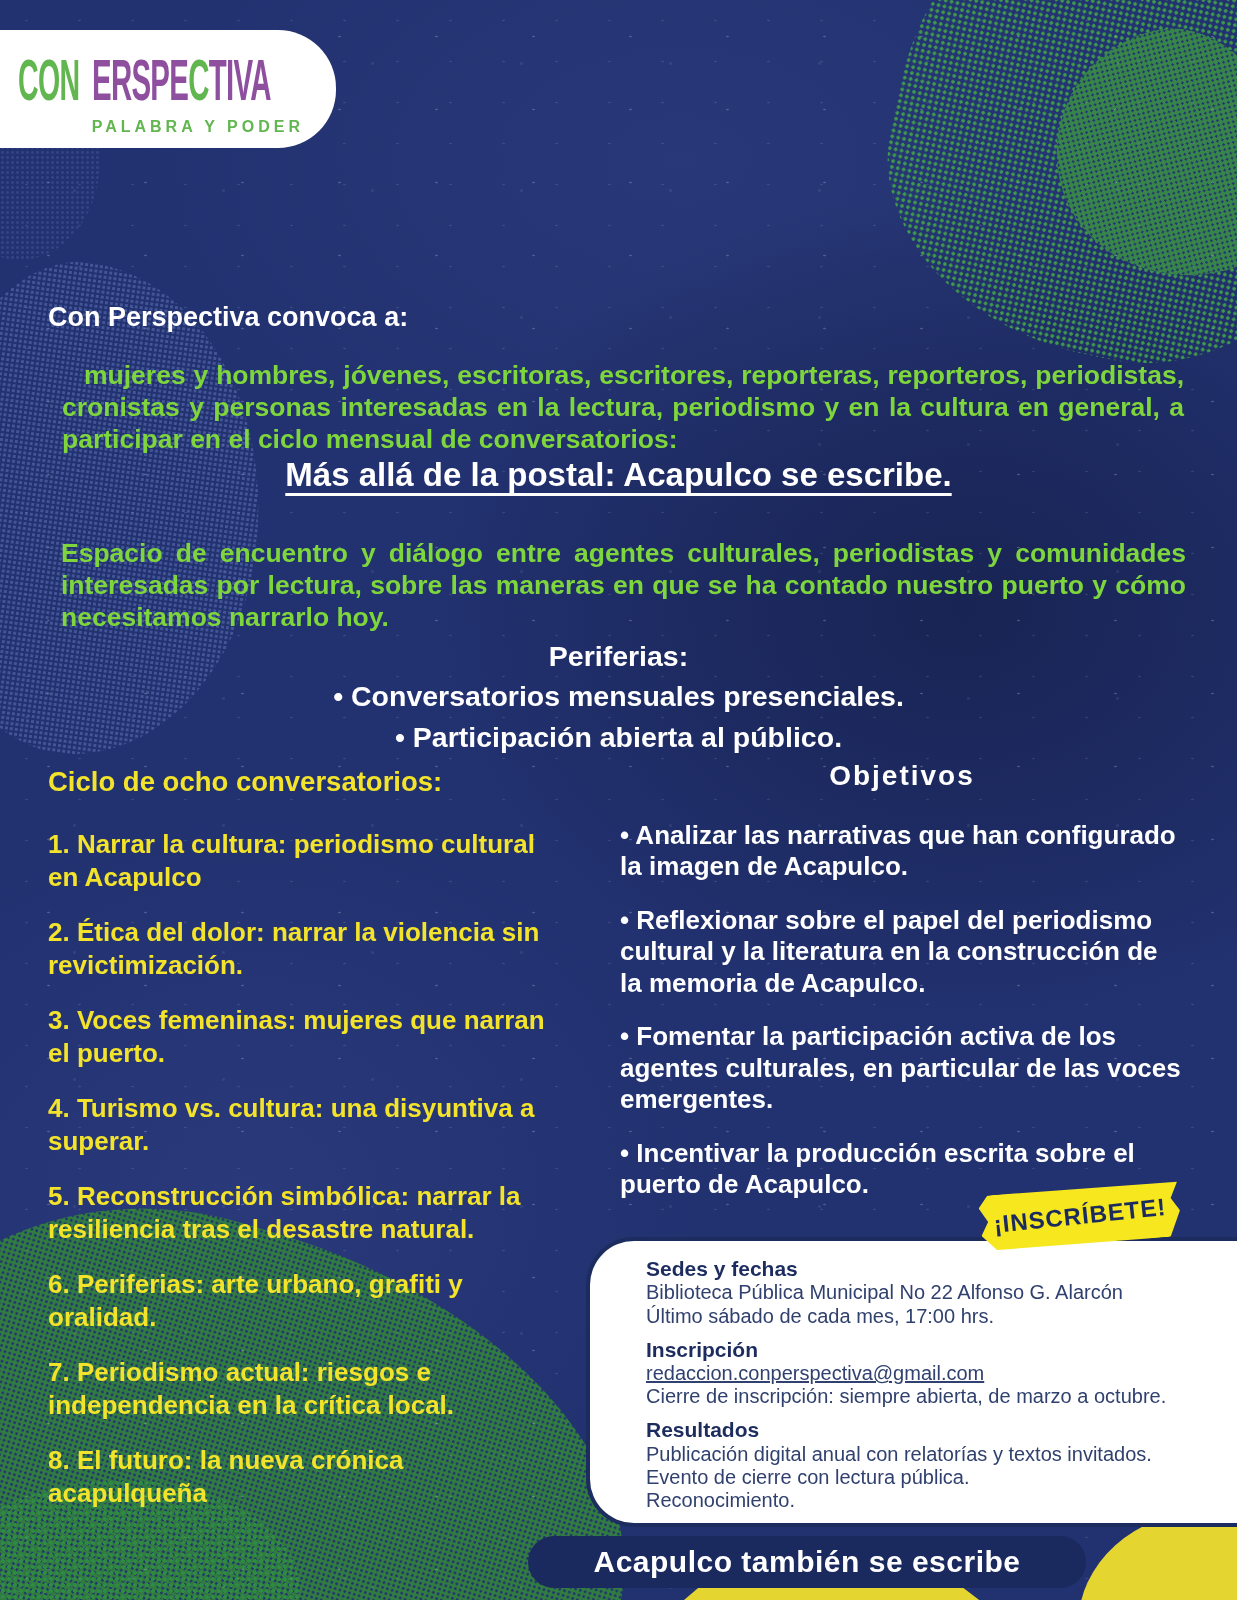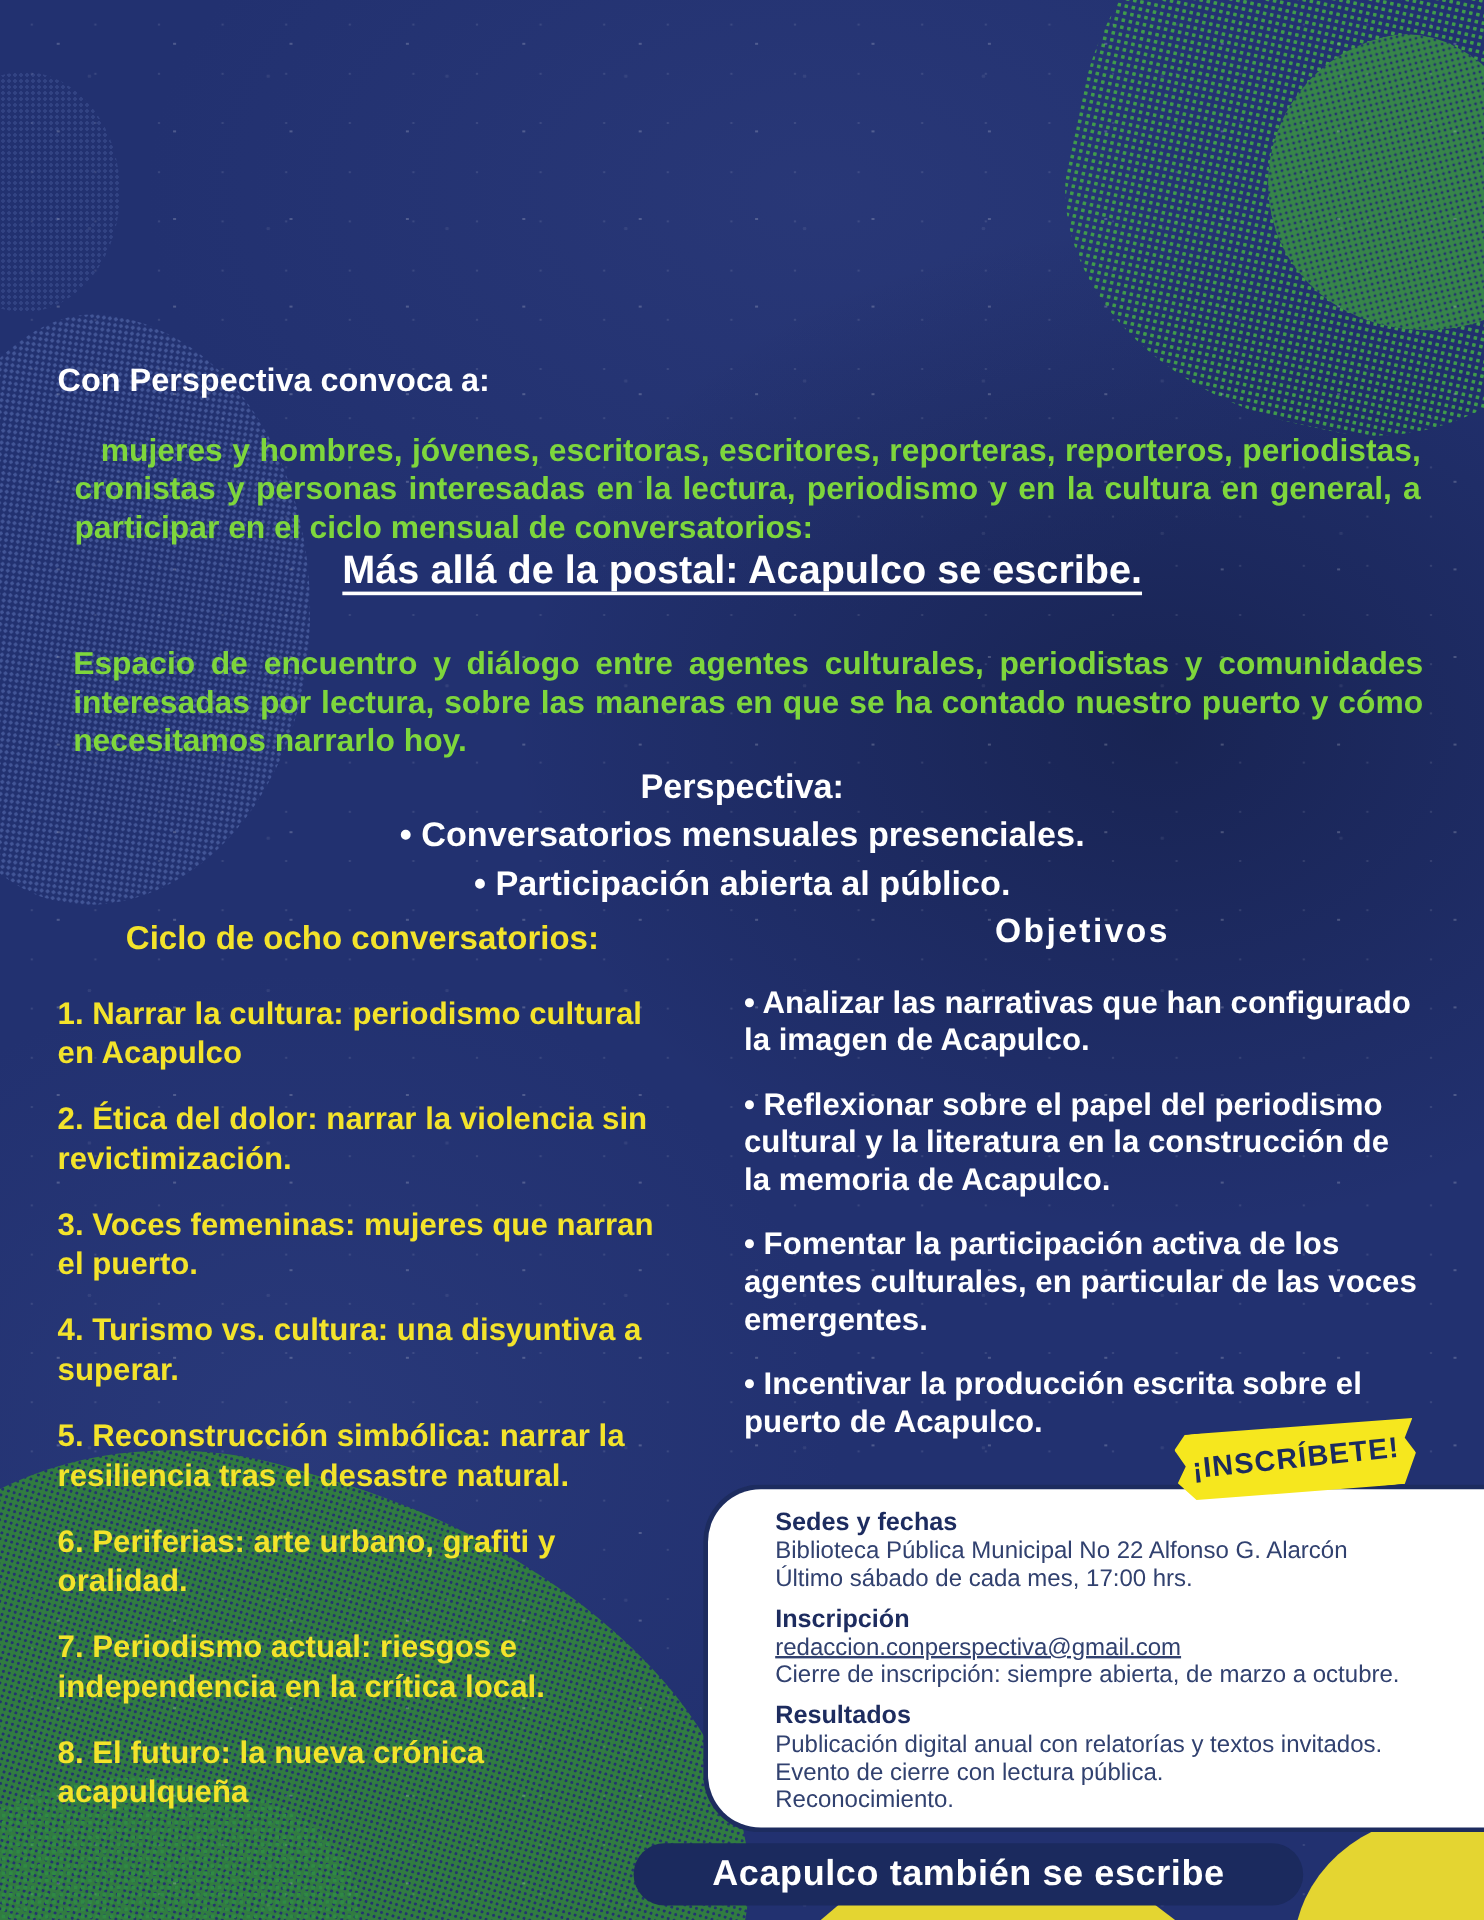--- a/index.html
+++ b/index.html
@@ -73,21 +73,21 @@
     font-size:26.5px;line-height:1.2;text-align:justify;}
   .p1{top:344px;left:46px;width:1122px;text-indent:22px;}
   .p2{top:522px;left:45px;width:1125px;}
   .series-title{position:absolute;top:456px;left:0;width:100%;z-index:2;text-align:center;
     color:#fff;font-weight:bold;font-size:33px;
     text-decoration:underline;text-decoration-thickness:3px;text-underline-offset:7px;}
   .modalities{position:absolute;top:636px;left:0;width:1237px;z-index:2;text-align:center;
     color:#fff;font-weight:bold;font-size:28.5px;line-height:1.42;}
   
   .col-left{position:absolute;top:766px;left:48px;width:508px;z-index:2;color:#f3e32b;font-weight:bold;}
-  .cycle-heading{font-size:27.5px;margin-bottom:30px;text-align:center;}
+  .cycle-heading{font-size:27.5px;margin-bottom:30px;}
   .cycle-item{font-size:26px;line-height:1.25;margin-bottom:23px;}
   .col-right{position:absolute;top:750px;left:620px;width:564px;z-index:2;color:#fff;font-weight:bold;}
   .obj-heading{font-size:28px;text-align:center;margin-bottom:28px;letter-spacing:2px;margin-top:10px;}
   .obj-item{font-size:26px;line-height:1.21;margin-bottom:22px;}
   
   .ribbon{position:absolute;top:1186px;left:980px;width:200px;height:60px;z-index:5;
     background:#f6e71e;transform:rotate(-6deg);
     display:flex;align-items:center;justify-content:center;
     color:#1c2b5e;font-weight:bold;font-size:24px;letter-spacing:1px;
     clip-path:polygon(0 20%, 5% 0, 100% 10%, 96% 36%, 100% 58%, 94% 100%, 7% 92%, 0 66%, 4% 44%);}
@@ -108,30 +108,45 @@
 
 <div class="poster">
 
   <div class="decor decor-tr1"></div>
   <div class="decor decor-tr2"></div>
   <div class="decor decor-flower"></div>
   <div class="decor decor-flower2"></div>
   <div class="decor decor-bl"></div>
   <div class="decor decor-bl2"></div>
 
+  <div class="logo-card">
+    <div class="logo-row">
+      <span class="logo-con">CON</span>
+      <svg class="logo-p" width="74" height="86" viewBox="0 0 100 130">
+        <g fill="none" stroke="#8e4f9f" stroke-width="5.5" stroke-linejoin="round" stroke-linecap="round">
+          <path d="M30 126 V28"></path>
+          <path d="M30 97 h15 a25 25 0 0 0 0 -50 h-15"></path>
+          <path d="M30 97 h15 a25 25 0 0 0 0 -50 h-15" transform="rotate(-32 30 47)"></path>
+          <path d="M30 97 h15 a25 25 0 0 0 0 -50 h-15" transform="rotate(-64 30 47)"></path>
+        </g>
+      </svg>
+      <span class="logo-rest"><span class="lp">ERSPE</span><span class="lg">C</span><span class="lp">TIVA</span></span>
+    </div>
+    <div class="logo-tagline">PALABRA Y PODER</div>
+  </div>
 
 
   <div class="lead">Con Perspectiva convoca a:</div>
   <p class="green-para p1">mujeres y hombres, jóvenes, escritoras, escritores, reporteras, reporteros, periodistas, cronistas y personas interesadas en la lectura, periodismo y en la cultura en general, a participar en el ciclo mensual de conversatorios:</p>
 
   <div class="series-title">Más allá de la postal: Acapulco se escribe.</div>
   <p class="green-para p2">Espacio de encuentro y diálogo entre agentes culturales, periodistas y comunidades interesadas por lectura, sobre las maneras en que se ha contado nuestro puerto y cómo necesitamos narrarlo hoy.</p>
 
   <div class="modalities">
-    <div>Perspectiva:</div>
+    <div>Periferias:</div>
     <div>• Conversatorios mensuales presenciales.</div>
     <div>• Participación abierta al público.</div>
   </div>
 
   <div class="col-left">
     <div class="cycle-heading">Ciclo de ocho conversatorios:</div>
     <div class="cycle-item">1. Narrar la cultura: periodismo cultural en Acapulco</div>
     <div class="cycle-item">2. Ética del dolor: narrar la violencia sin revictimización.</div>
     <div class="cycle-item">3. Voces femeninas: mujeres que narran el puerto.</div>
     <div class="cycle-item">4. Turismo vs. cultura: una disyuntiva a superar.</div>

